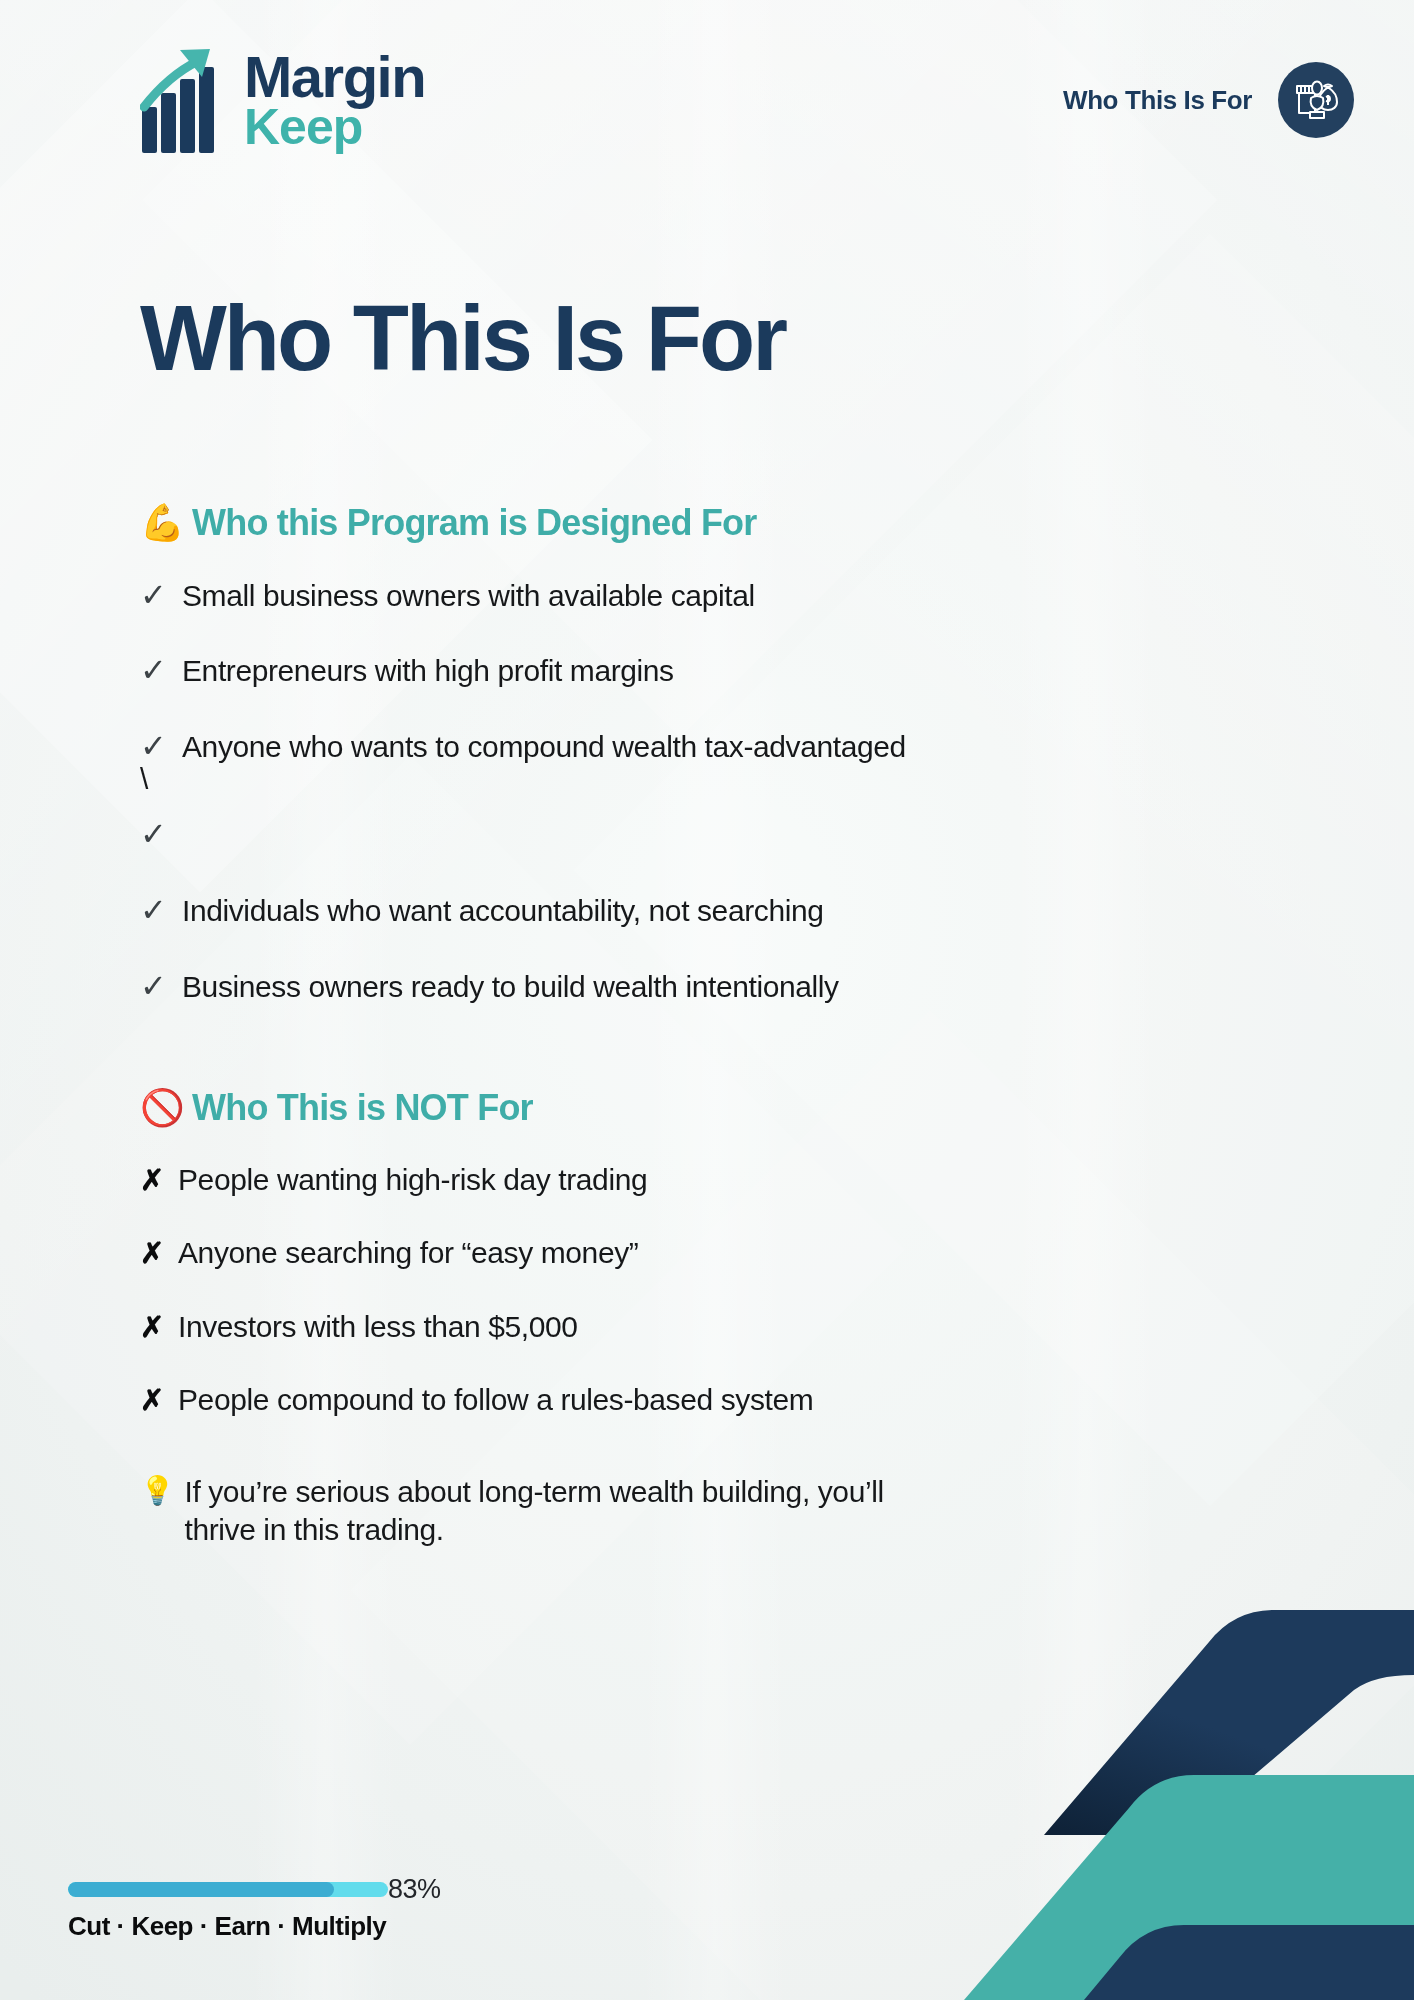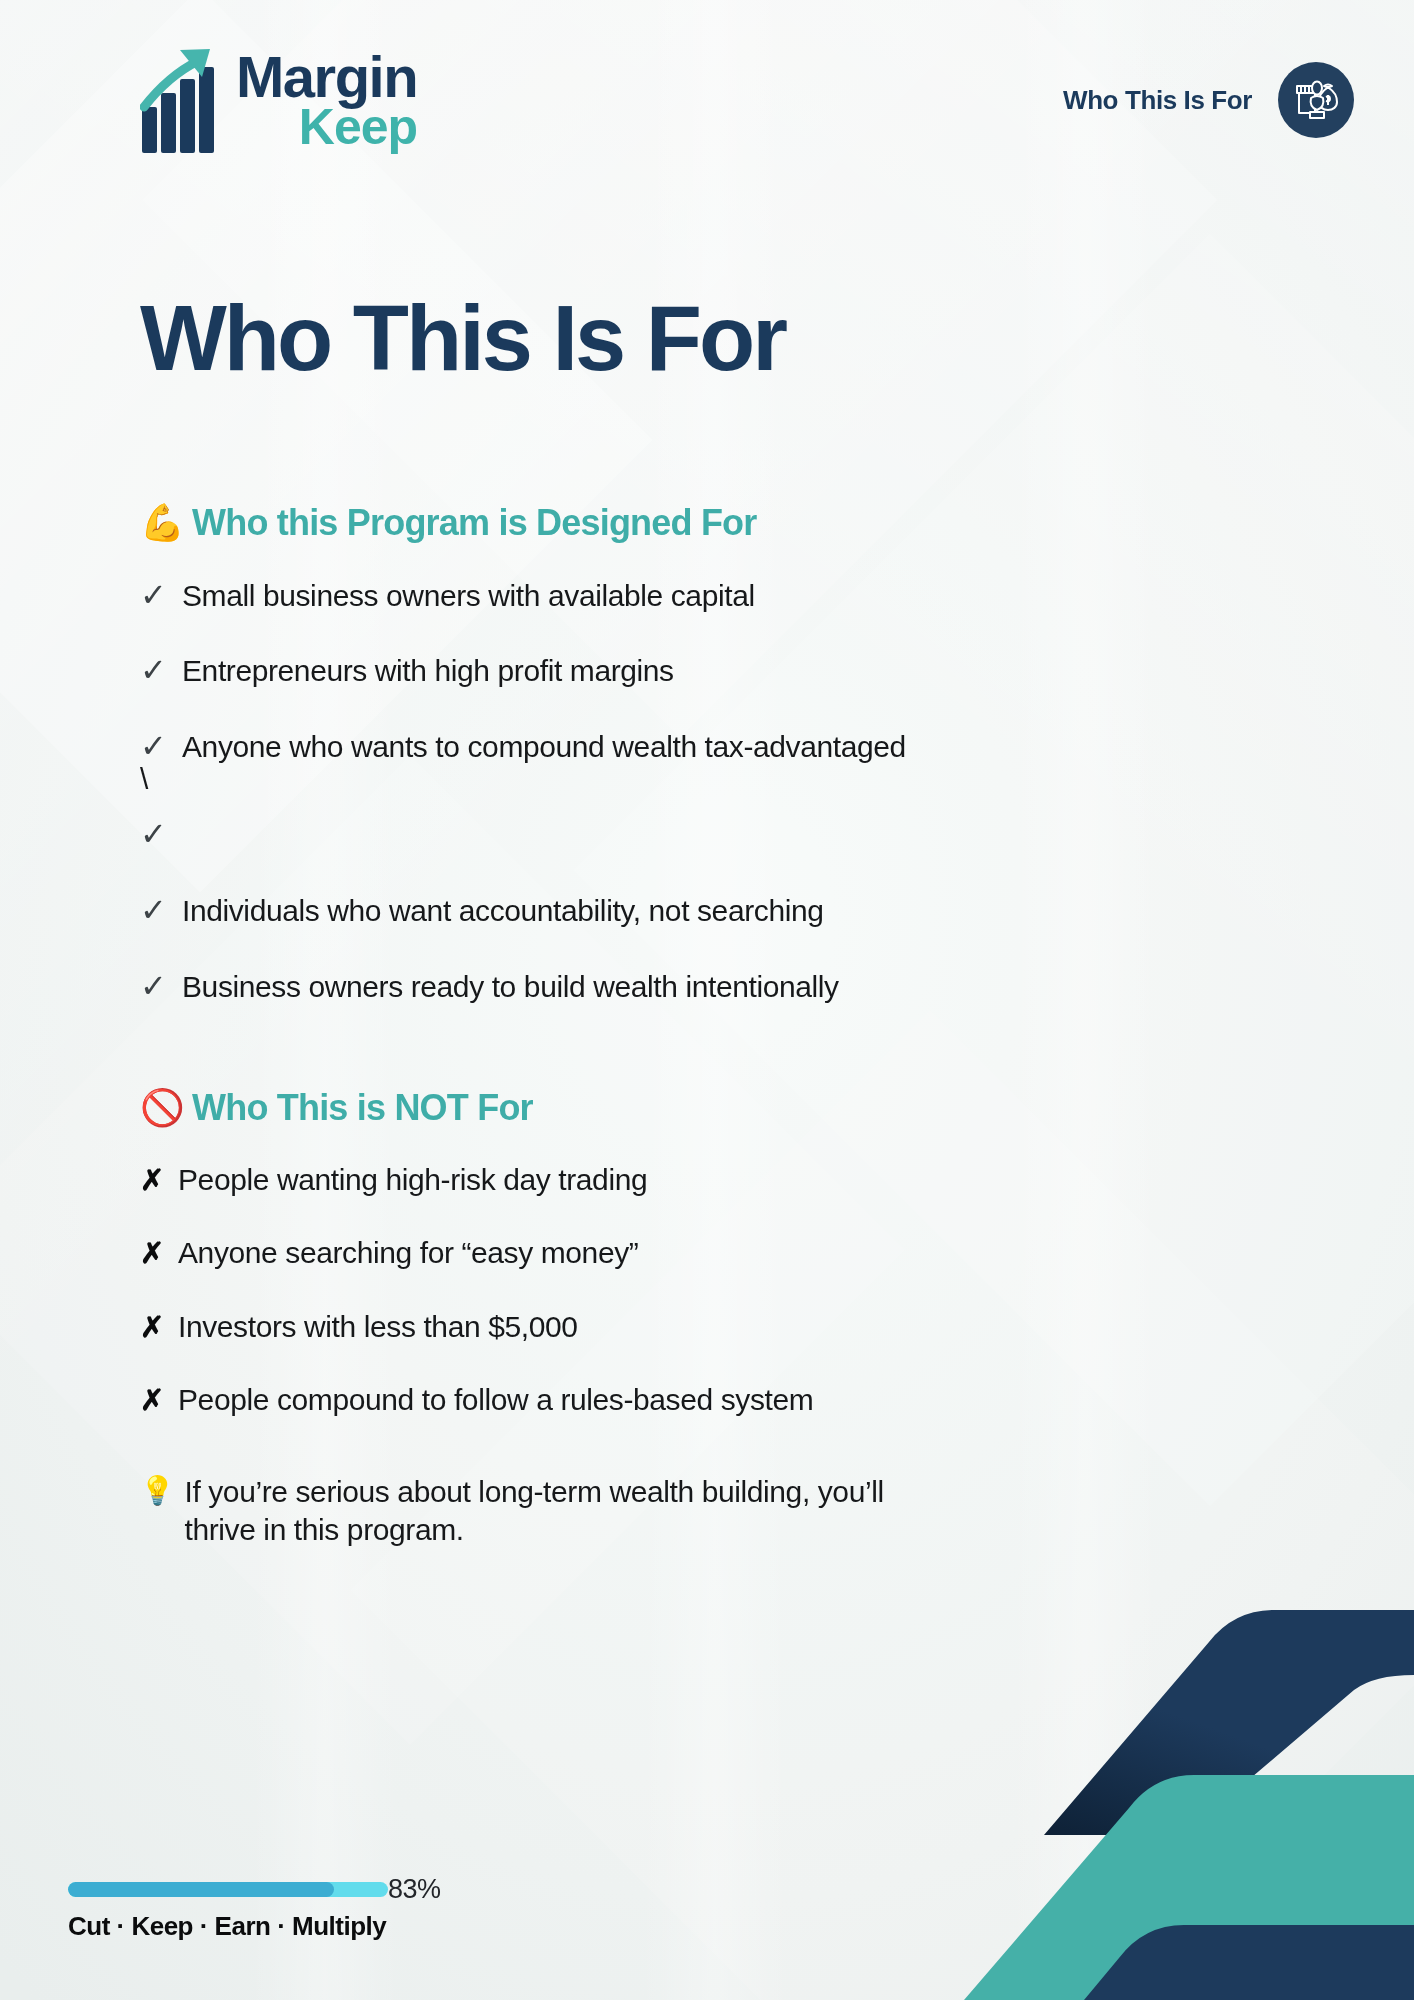--- a/index.html
+++ b/index.html
@@ -50,21 +50,21 @@
   
   .header {
     position: absolute;
     left: 0; right: 0; top: 0;
     height: 200px;
     display: flex;
     align-items: center;
     justify-content: space-between;
     padding: 0 60px 0 140px;
   }
-  .logo { display: flex; align-items: center; gap: 4px; text-align: right; }
+  .logo { display: flex; align-items: center; gap: 12px; }
   .logo-mark { width: 92px; height: 110px; flex: none; }
   .logo-words { line-height: 0.92; }
   .logo-margin {
     font-size: 58px;
     font-weight: 700;
     color: #1b3a5c;
     letter-spacing: -1.5px;
   }
   .logo-wise {
     font-size: 50px;
@@ -311,21 +311,21 @@
         <span>Investors with less than $5,000</span>
       </div>
       <div class="list-item">
         <span class="mark-cross">✗</span>
         <span>People compound to follow a rules-based system</span>
       </div>
     </div>
 
     <div class="tip">
       <span class="emoji">💡</span>
-      <span>If you’re serious about long-term wealth building, you’ll thrive in this program.</span>
+      <span>If you’re serious about long-term wealth building, you’ll thrive in this trading.</span>
     </div>
   </div>
 
   <svg class="ribbons" viewBox="0 0 700 420" preserveAspectRatio="none">
     <defs>
       <linearGradient id="navyGrad" x1="0" y1="1" x2="0.6" y2="0">
         <stop offset="0%" stop-color="#0e2136"></stop>
         <stop offset="55%" stop-color="#1d3a5c"></stop>
         <stop offset="100%" stop-color="#1d3a5c"></stop>
       </linearGradient>

